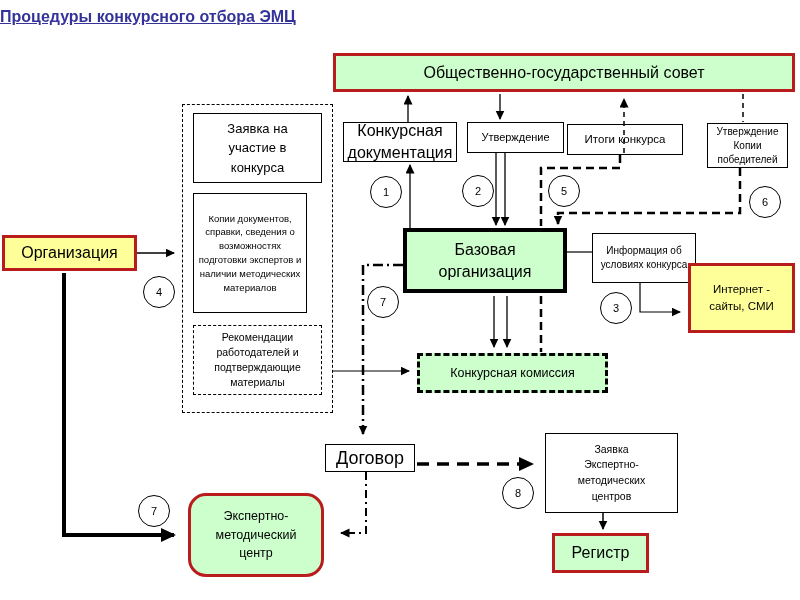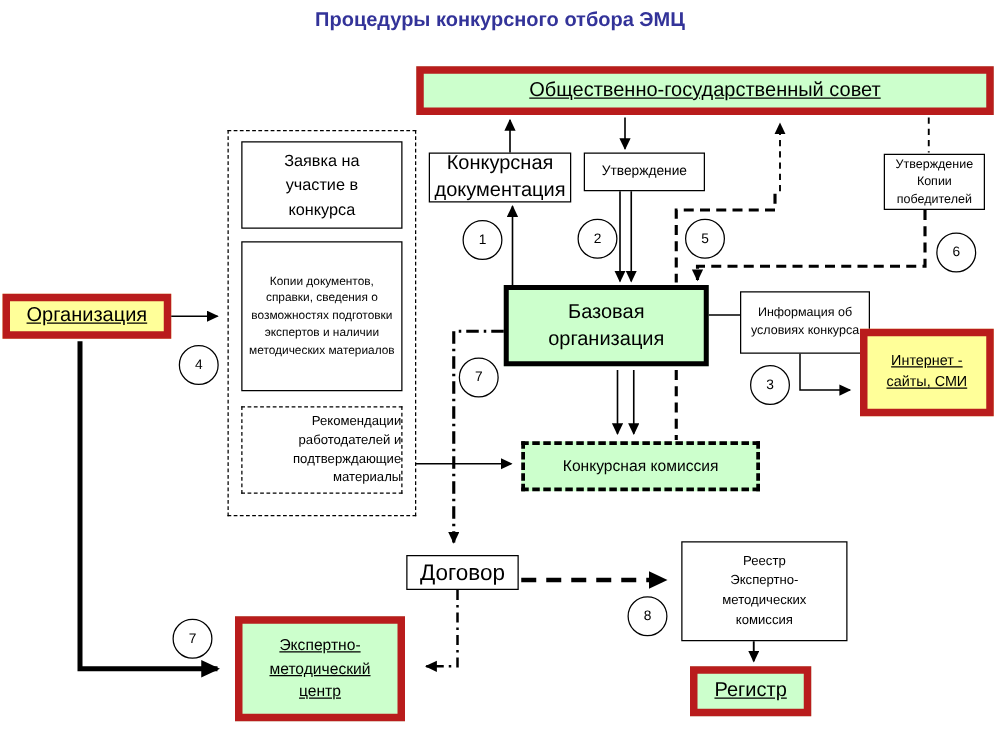--- a/index.html
+++ b/index.html
@@ -1,34 +1,34 @@
 <!DOCTYPE html>
 <html><head>
 <meta charset="utf-8">
 <style>
   html,body{margin:0;padding:0;background:#fff;}
   .stage{
     position:relative;width:800px;height:600px;background:#ffffff;overflow:hidden;
     font-family:"Liberation Sans", sans-serif;color:#000;
   }
   .title{
-    position:absolute;top:8px;left:0;width:100%;text-align:center;
-    font-size:16px;font-weight:bold;color:#333399;
+    position:absolute;top:8px;left:0;width:100%;
+    font-size:16px;font-weight:bold;text-decoration:underline;color:#333399;
   }
   .box{
     position:absolute;box-sizing:border-box;background:#fff;
     display:flex;align-items:center;justify-content:center;text-align:center;
     line-height:1.35;
   }
   .green{background:#ccffcc;}
   .yellow{background:#ffff99;}
   .b1{border:1px solid #000;}
-  .b3{border:6px solid #b91c1c;text-decoration:underline;}
+  .b3{border:3px solid #b91c1c;}
   .b4{border:4px solid #000;}
-  .bdash1{border:1px dashed #000;text-align:right;}
+  .bdash1{border:1px dashed #000;}
   .bdash3{border:3px dashed #000;}
   .container-dashed{position:absolute;box-sizing:border-box;border:1px dashed #000;background:transparent;}
   .marker{
     position:absolute;width:30px;height:30px;border:1px solid #000;border-radius:50%;
     background:#fff;display:flex;align-items:center;justify-content:center;
     font-size:11px;z-index:30;
   }
   svg.lines{position:absolute;left:0;top:0;z-index:20;pointer-events:none;}
   .box{z-index:10;}
 </style>
@@ -71,46 +71,47 @@
     <path d="M417,464 L532,464" stroke="#000" stroke-width="3.5" stroke-dasharray="12 8" fill="none" marker-end="url(#arrBig)"></path>
     <path d="M603,513 L603,529" stroke="#000" stroke-width="1.5" fill="none" marker-end="url(#arr)"></path>
   </svg>
 
   <div class="box green b3" style="left:333px;top:53px;width:462px;height:39px;font-size:16px;">Общественно-государственный совет</div>
 
   <div class="box b1" style="left:343px;top:122px;width:114px;height:40px;font-size:16px;">Конкурсная документация</div>
 
   <div class="box b1" style="left:467px;top:122px;width:97px;height:31px;font-size:11px;">Утверждение</div>
 
+  <div class="box b1" style="left:567px;top:124px;width:116px;height:31px;font-size:11.5px;">Итоги конкурса</div>
 
   <div class="box b1" style="left:707px;top:123px;width:81px;height:45px;font-size:10px;line-height:1.4;">Утверждение Копии победителей</div>
 
   <div class="container-dashed" style="left:182px;top:104px;width:151px;height:309px;"></div>
 
   <div class="box b1" style="left:193px;top:113px;width:129px;height:70px;font-size:13px;line-height:1.5;padding:0 20px;">Заявка на участие в конкурса</div>
 
-  <div class="box b1" style="left:193px;top:193px;width:129px;height:120px;font-size:9.5px;line-height:1.45;padding:10px 3px;">Копии документов, справки, сведения о возможностях подготовки экспертов и наличии методических материалов</div>
+  <div class="box b1" style="left:193px;top:193px;width:114px;height:120px;font-size:9.5px;line-height:1.45;padding:10px 3px;">Копии документов, справки, сведения о возможностях подготовки экспертов и наличии методических материалов</div>
 
   <div class="box bdash1" style="left:193px;top:325px;width:129px;height:70px;font-size:10.5px;line-height:1.45;">Рекомендации работодателей и подтверждающие материалы</div>
 
   <div class="box yellow b3" style="left:2px;top:235px;width:135px;height:36px;font-size:16px;">Организация</div>
 
   <div class="box green b4" style="left:403px;top:228px;width:164px;height:65px;font-size:16px;padding:6px 22px;">Базовая организация</div>
 
   <div class="box b1" style="left:592px;top:233px;width:104px;height:50px;font-size:10px;line-height:1.45;">Информация об условиях конкурса</div>
 
   <div class="box yellow b3" style="left:688px;top:263px;width:107px;height:70px;font-size:11.5px;line-height:1.45;padding:0 15px;">Интернет - сайты, СМИ</div>
 
   <div class="box green bdash3" style="left:417px;top:353px;width:191px;height:40px;font-size:12.5px;">Конкурсная комиссия</div>
 
   <div class="box b1" style="left:325px;top:444px;width:90px;height:28px;font-size:18px;">Договор</div>
 
-  <div class="box b1" style="left:545px;top:433px;width:133px;height:80px;font-size:10.5px;line-height:1.5;padding:0 26px;">Реестр Экспертно-методических комиссия</div>
+  <div class="box b1" style="left:545px;top:433px;width:133px;height:80px;font-size:10.5px;line-height:1.5;padding:0 26px;">Заявка Экспертно-методических центров</div>
 
-  <div class="box green b3" style="left:188px;top:493px;width:136px;height:84px;font-size:12.5px;line-height:1.5;padding:0 8px;">Экспертно-методический центр</div>
+  <div class="box green b3" style="left:188px;top:493px;width:136px;height:84px;font-size:12.5px;line-height:1.5;padding:0 8px;border-radius:18px;">Экспертно-методический центр</div>
 
   <div class="box green b3" style="left:552px;top:533px;width:97px;height:40px;font-size:16px;">Регистр</div>
 
   <div class="marker" style="left:370px;top:176px;">1</div>
   <div class="marker" style="left:462px;top:175px;">2</div>
   <div class="marker" style="left:600px;top:292px;">3</div>
   <div class="marker" style="left:143px;top:276px;">4</div>
   <div class="marker" style="left:548px;top:175px;">5</div>
   <div class="marker" style="left:749px;top:186px;">6</div>
   <div class="marker" style="left:367px;top:286px;">7</div>

